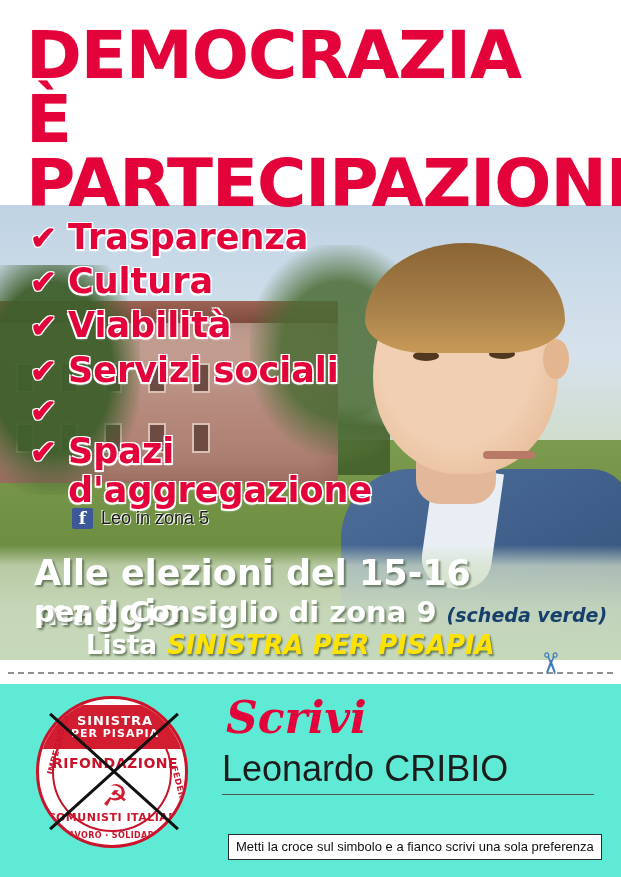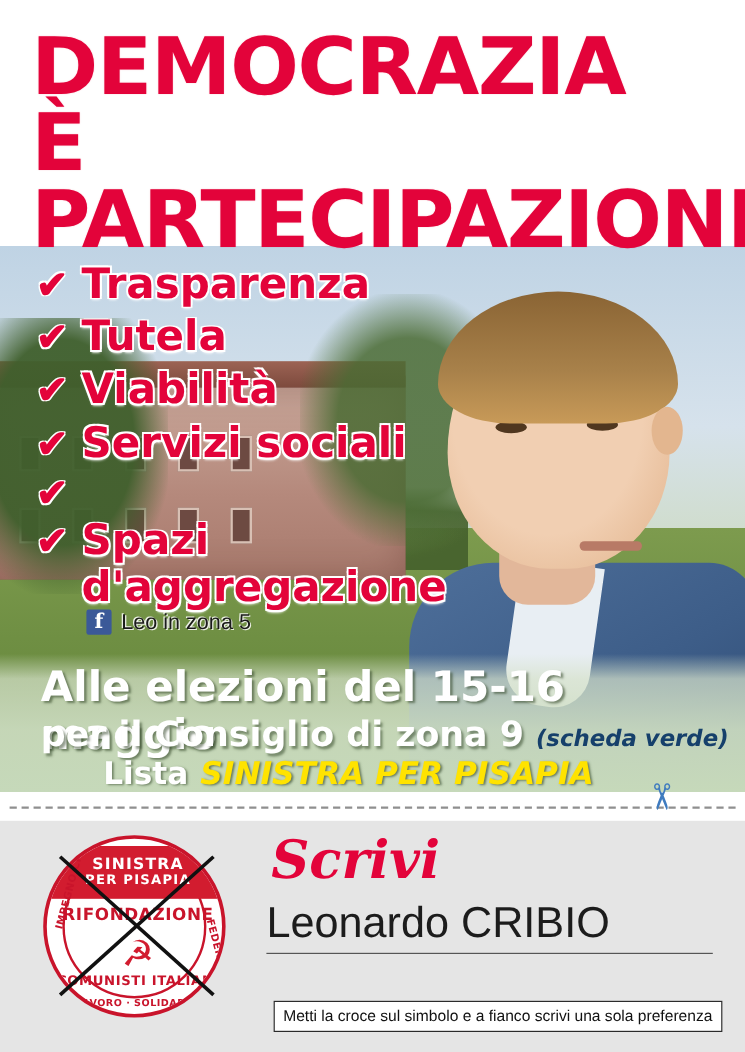--- a/index.html
+++ b/index.html
@@ -306,21 +306,21 @@
     color: #3f7bbf;
     transform: rotate(90deg);
   }
 
   
   .ballot {
     position: absolute;
     left: 0; top: 684px;
     width: 621px;
     height: 193px;
-    background: #e5e5e5;
+    background: #5eead4;
     z-index: 9;
   }
   .logo-wrap {
     position: absolute;
     left: 18px;
     top: 6px;
     width: 200px;
     height: 160px;
   }
   .logo-circle {
@@ -497,21 +497,21 @@
     </div>
   </div>
 
   <div class="bullets">
     <div class="bullet">
       <span class="check">✔</span>
       <span class="bullet-label">Trasparenza</span>
     </div>
     <div class="bullet">
       <span class="check">✔</span>
-      <span class="bullet-label">Tutela</span>
+      <span class="bullet-label">Cultura</span>
     </div>
     <div class="bullet">
       <span class="check">✔</span>
       <span class="bullet-label">Viabilità</span>
     </div>
     <div class="bullet">
       <span class="check">✔</span>
       <span class="bullet-label">Servizi sociali</span>
     </div>
     <div class="bullet">

